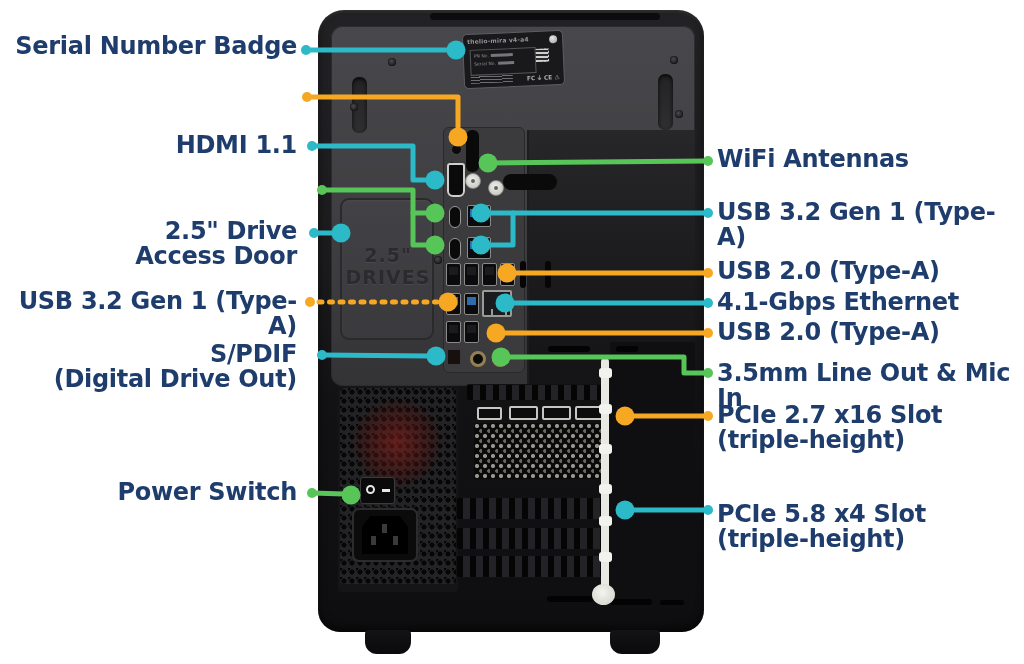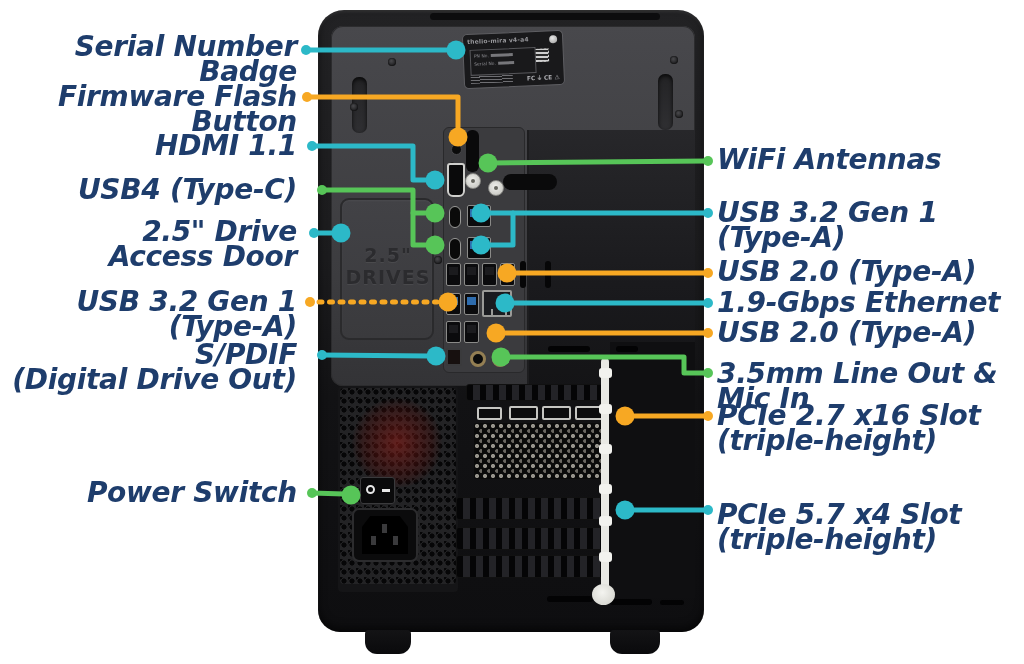--- a/index.html
+++ b/index.html
@@ -4,21 +4,21 @@
 <style>
   :root{
     --teal:#2cb9c8; --green:#57c558; --orange:#f7a823; --label:#1e3d6c;
   }
   html,body{margin:0;padding:0;background:#fff;}
   #stage{position:relative;width:1024px;height:664px;background:#fff;overflow:hidden;
          font-family:"DejaVu Sans","Liberation Sans",sans-serif;}
   .abs{position:absolute;box-sizing:border-box;}
 
   
-  .lbl{position:absolute;font-size:28px;font-weight:bold;font-style:italic;
+  .lbl{position:absolute;font-size:24px;font-weight:bold;
        color:var(--label);line-height:25px;letter-spacing:-0.3px;white-space:pre-line;}
   .lbl.left{right:727px;text-align:right;}
   .lbl.right{left:717px;text-align:left;}
 
   
   svg.lines{position:absolute;left:0;top:0;z-index:5;pointer-events:none;}
   svg.lines path{fill:none;stroke-width:5;stroke-linecap:round;stroke-linejoin:round;}
   svg.lines .teal path{stroke:var(--teal)} svg.lines .teal circle{fill:var(--teal)}
   svg.lines .green path{stroke:var(--green)} svg.lines .green circle{fill:var(--green)}
   svg.lines .orange path{stroke:var(--orange)} svg.lines .orange circle{fill:var(--orange)}
@@ -301,34 +301,32 @@
         <circle cx="708" cy="416" r="5"></circle>
     </g>
     <g class="teal">
       <path d="M625,510 H706"></path>
         <circle cx="625" cy="510" r="9.5"></circle>
         <circle cx="708" cy="510" r="5"></circle>
     </g>
   </svg>
 
   <div class="lbl left" style="top:34px;">Serial Number Badge</div>
-  <div class="lbl left" style="top:84px;">Firmware Flash Button</div>
   <div class="lbl left" style="top:133px;">HDMI 1.1</div>
-  <div class="lbl left" style="top:177px;">USB4 (Type-C)</div>
   <div class="lbl left" style="top:219px;">2.5" Drive
 Access Door</div>
   <div class="lbl left" style="top:289px;">USB 3.2 Gen 1 (Type-A)</div>
   <div class="lbl left" style="top:342px;">S/PDIF
 (Digital Drive Out)</div>
   <div class="lbl left" style="top:480px;">Power Switch</div>
 
   <div class="lbl right" style="top:147px;">WiFi Antennas</div>
   <div class="lbl right" style="top:200px;">USB 3.2 Gen 1 (Type-A)</div>
   <div class="lbl right" style="top:259px;">USB 2.0 (Type-A)</div>
-  <div class="lbl right" style="top:290px;">1.9-Gbps Ethernet</div>
+  <div class="lbl right" style="top:290px;">4.1-Gbps Ethernet</div>
   <div class="lbl right" style="top:320px;">USB 2.0 (Type-A)</div>
   <div class="lbl right" style="top:361px;">3.5mm Line Out &amp; Mic In</div>
   <div class="lbl right" style="top:403px;">PCIe 2.7 x16 Slot
 (triple-height)</div>
-  <div class="lbl right" style="top:502px;">PCIe 5.7 x4 Slot
+  <div class="lbl right" style="top:502px;">PCIe 5.8 x4 Slot
 (triple-height)</div>
 
 </div>
 
 </body></html>

